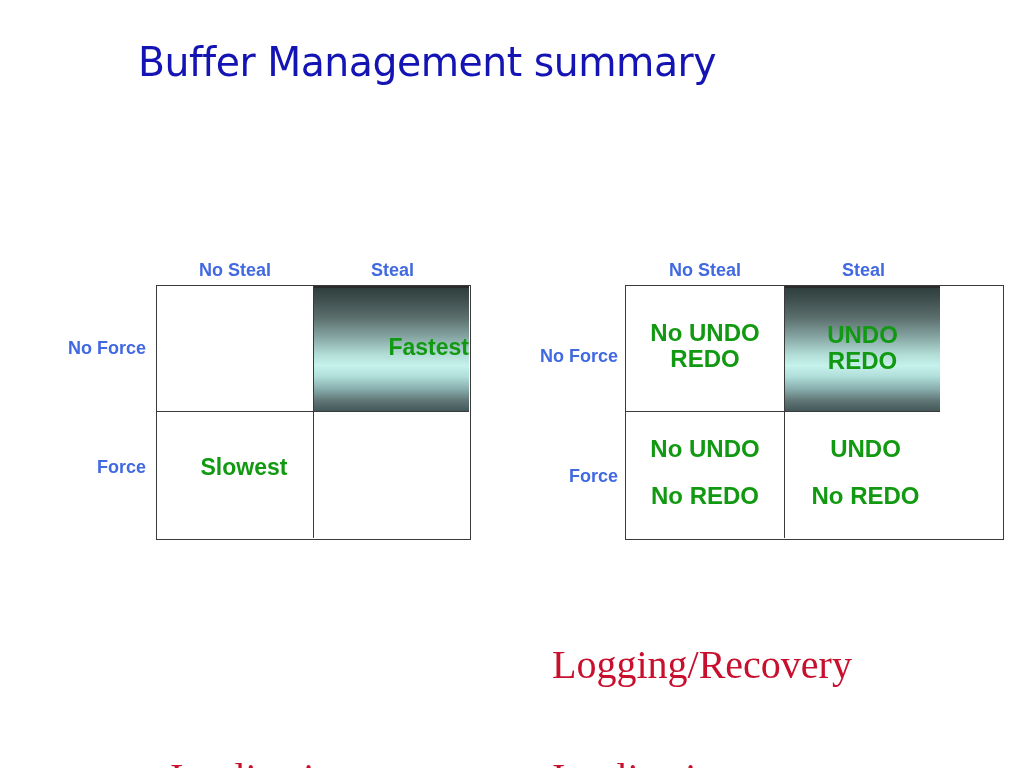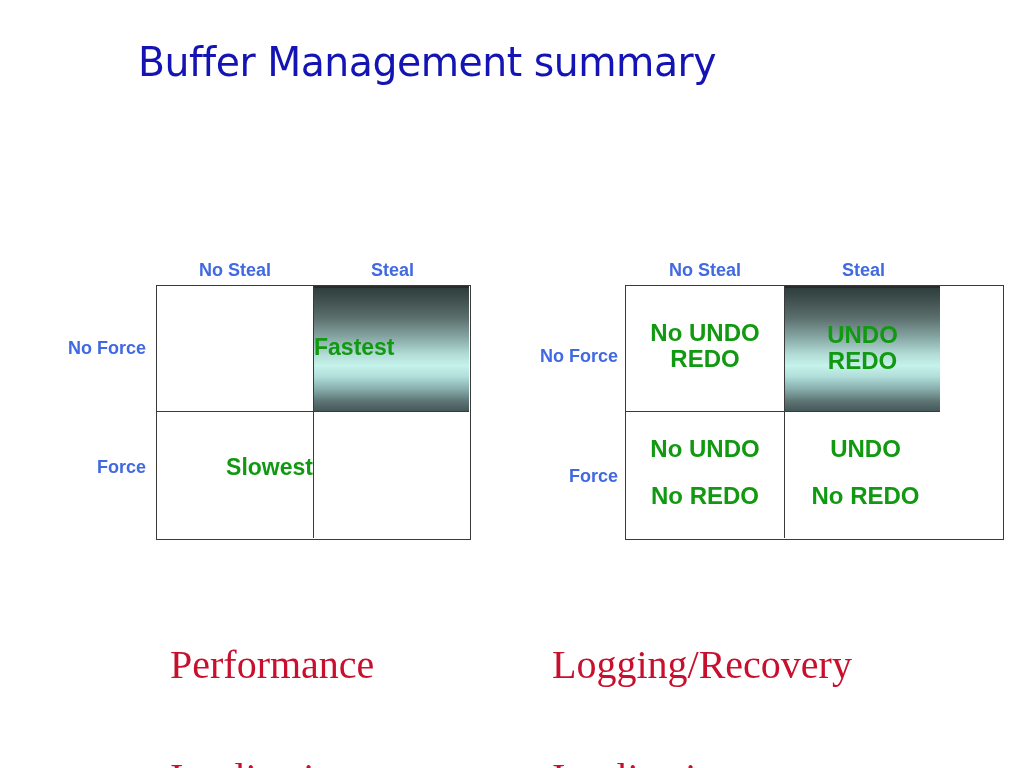--- a/index.html
+++ b/index.html
@@ -98,24 +98,24 @@
     left: 0;
     right: 0;
     font-family: "Liberation Sans", sans-serif;
     font-weight: bold;
     color: #119911;
     line-height: 1.0;
     white-space: nowrap;
   }
   .cell-text.single {
     font-size: 23px;
-    text-align: left;
+    text-align: right;
   }
   .cell-text.single.left-ind {
-    text-align: right;
+    text-align: center;
     padding-left: 18px;
   }
   .cell-text.two-line-tight {
     font-size: 24px;
     text-align: center;
     line-height: 1.08;
   }
   .cell-text.two-line-wide {
     font-size: 24px;
     text-align: center;
@@ -203,20 +203,20 @@
     <div class="cell" style="left:159px; top:126px; width:155px; height:126px;">
       <div class="cell-text two-line-wide" style="top:14px; left:-2px; right:-8px;">
         <span class="ln">UNDO</span>
         <span class="ln">No REDO</span>
       </div>
     </div>
   </div>
 </div>
 
 <div class="caption caption-left">
-  <span class="ln">Performance</span><br>
+  <br>
   <span class="ln">Implications</span>
 </div>
 
 <div class="caption caption-right">
   <span class="ln">Logging/Recovery</span><br>
   <span class="ln">Implications</span>
 </div>
 
 </body></html>

